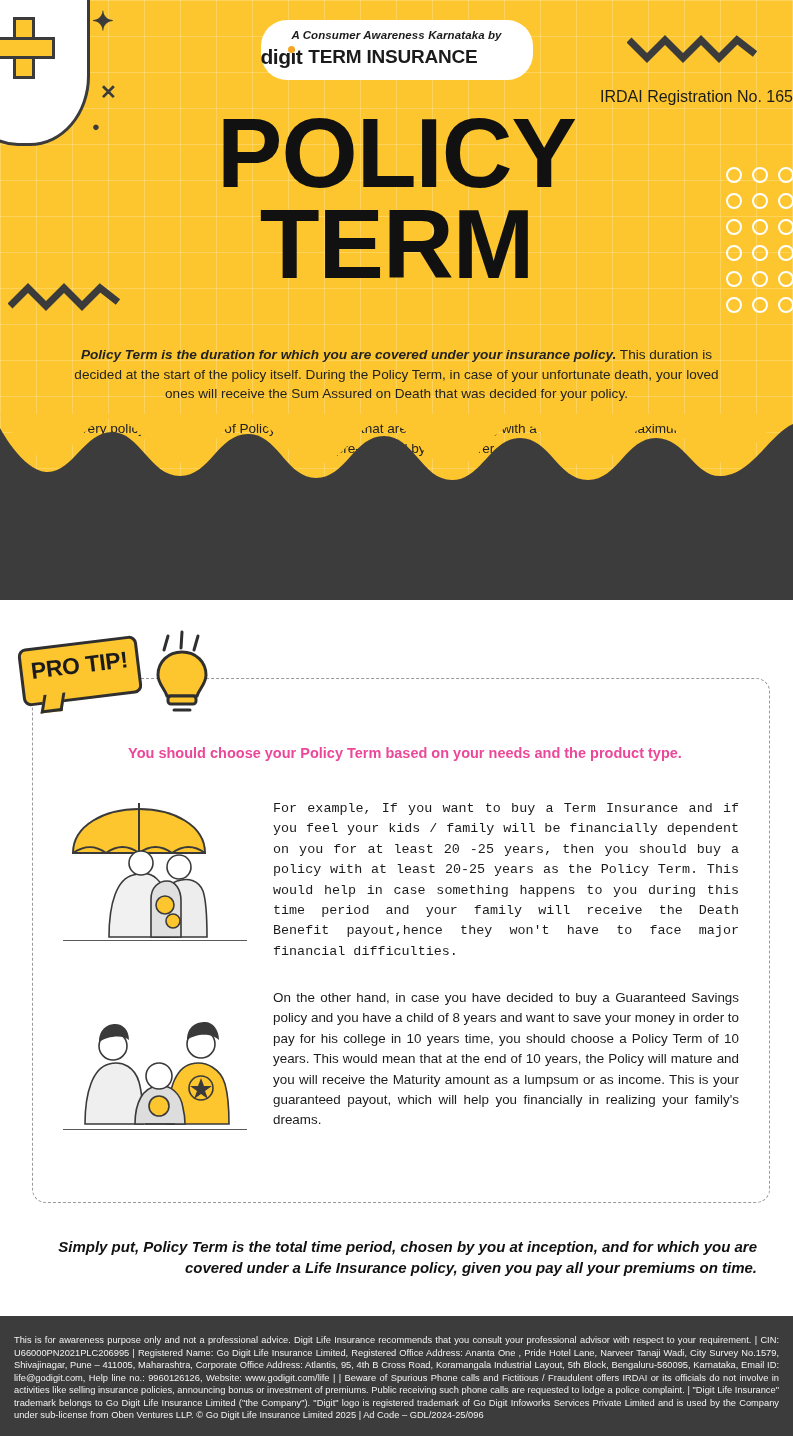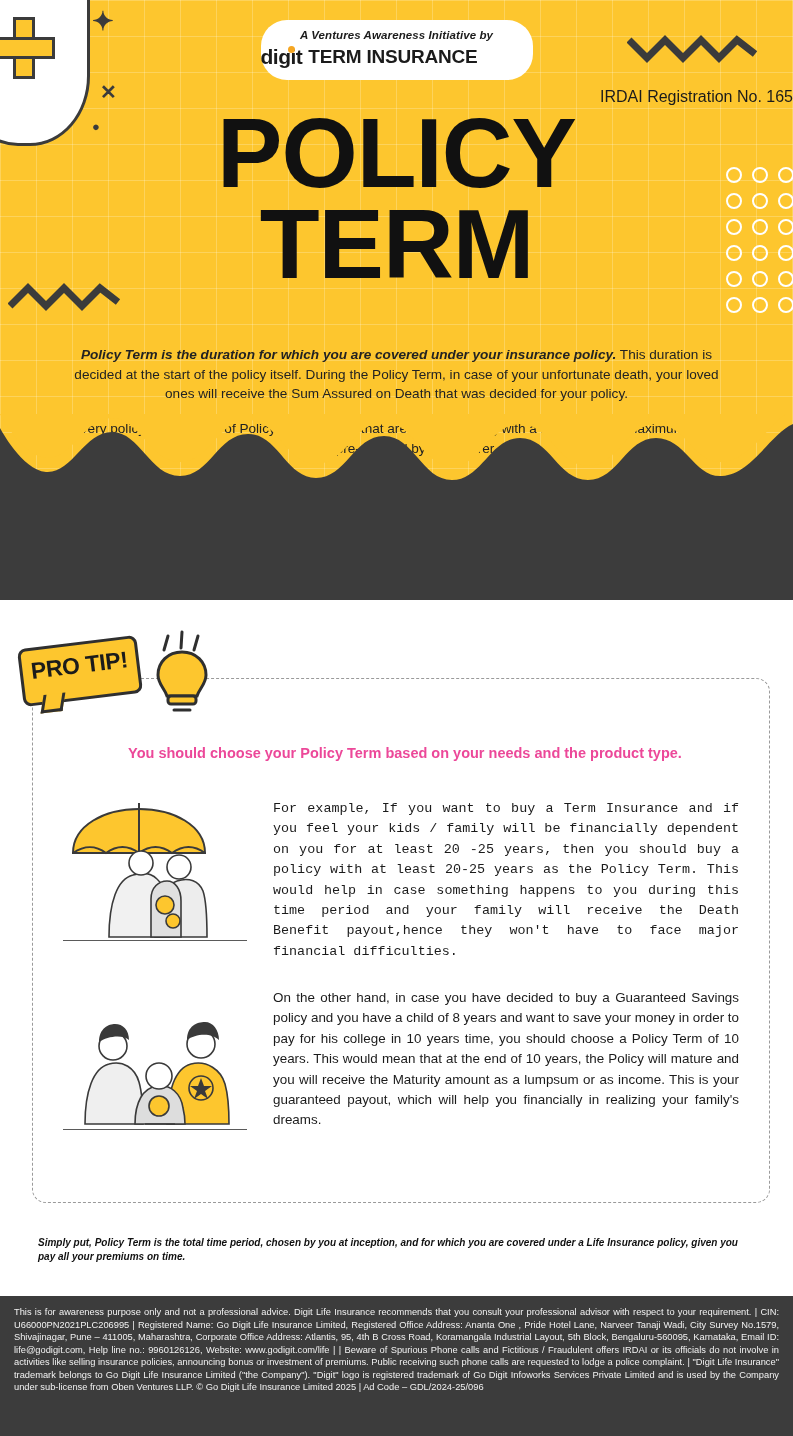--- a/index.html
+++ b/index.html
@@ -236,37 +236,38 @@
     color: #1b1b1b;
     text-align: justify;
     padding-top: 4px;
   }
 
   
   .summary {
     position: absolute;
     left: 38px; right: 36px;
     top: 1236px;
-    font-size: 10px;
+    font-size: 15px;
     font-style: italic;
     font-weight: bold;
     line-height: 1.42;
     color: #111;
+    text-align: right;
   }
 
   
   .disclaimer {
     position: absolute;
     left: 0; right: 0; bottom: 0;
-    height: 140px;
+    height: 120px;
     background: #3C3C3C;
     color: #f2f2f2;
     font-size: 9.3px;
     line-height: 1.35;
-    padding: 10px 14px;
+    padding: 18px 14px;
     text-align: justify;
   }
 </style>
 </head>
 <body>
 
 <div class="hero">
   <div class="hero-grid"></div>
 
   <div class="shield">
@@ -304,21 +305,21 @@
       <i></i>
       <i></i>
       <i></i>
       <i></i>
       <i></i>
       <i></i>
       <i></i>
   </div>
 
   <div class="brand-pill">
-    <div class="initiative">A Ventures Awareness Initiative by</div>
+    <div class="initiative">A Consumer Awareness Karnataka by</div>
     <div class="brand-row">
       <span class="digit-logo">
         <span>digit</span>
         <span class="dot-i"></span>
       </span>
       <span class="life-ins">TERM INSURANCE</span>
     </div>
   </div>
 
   <div class="irdai">IRDAI Registration No. 165</div>

